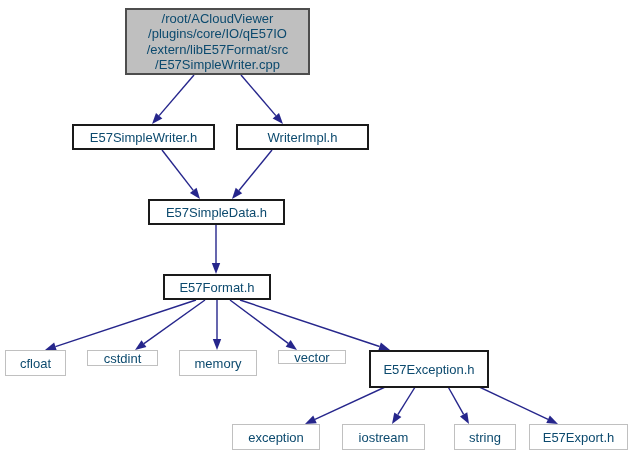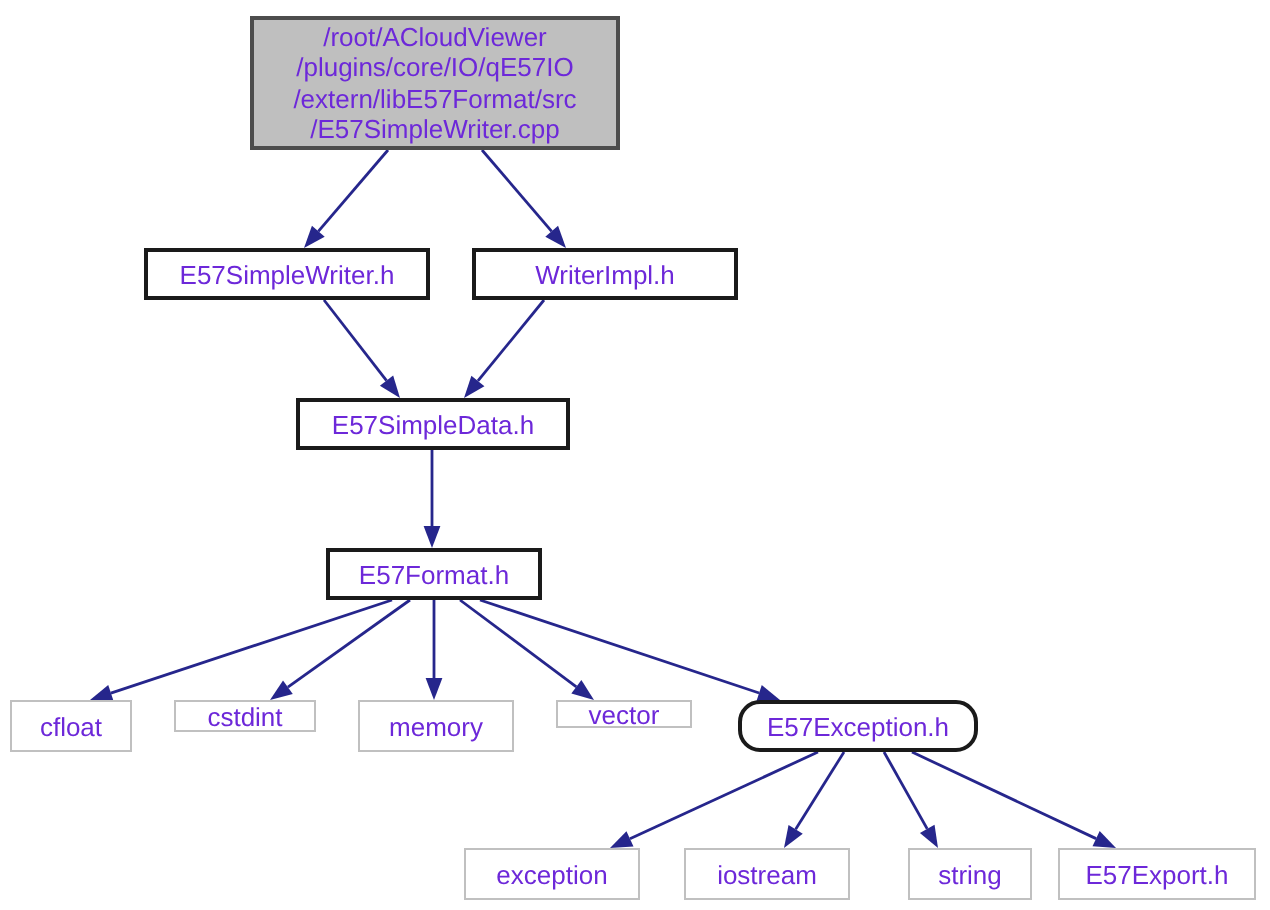--- a/index.html
+++ b/index.html
@@ -24,21 +24,21 @@
   }
   .graph-node {
     position: absolute;
     box-sizing: border-box;
     display: flex;
     align-items: center;
     justify-content: center;
     text-align: center;
     background: #ffffff;
     border: 1px solid #c0c0c0;
-    color: #6d28d9;
+    color: #0c4a6e;
     font-size: 13px;
     line-height: 15px;
     white-space: pre;
     z-index: 2;
   }
   .graph-node.style-project {
     border: 2px solid #1a1a1a;
   }
   .graph-node.style-root {
     border: 2px solid #4d4d4d;
@@ -115,19 +115,19 @@
 /extern/libE57Format/src
 /E57SimpleWriter.cpp</span></div>
       <div class="graph-node style-project" style="left: 72px; top: 124px; width: 143px; height: 26px;"><span>E57SimpleWriter.h</span></div>
       <div class="graph-node style-project" style="left: 236px; top: 124px; width: 133px; height: 26px;"><span>WriterImpl.h</span></div>
       <div class="graph-node style-project" style="left: 148px; top: 199px; width: 137px; height: 26px;"><span>E57SimpleData.h</span></div>
       <div class="graph-node style-project" style="left: 163px; top: 274px; width: 108px; height: 26px;"><span>E57Format.h</span></div>
       <div class="graph-node style-plain" style="left: 5px; top: 350px; width: 61px; height: 26px;"><span>cfloat</span></div>
       <div class="graph-node style-plain" style="left: 87px; top: 350px; width: 71px; height: 16px;"><span>cstdint</span></div>
       <div class="graph-node style-plain" style="left: 179px; top: 350px; width: 78px; height: 26px;"><span>memory</span></div>
       <div class="graph-node style-plain" style="left: 278px; top: 350px; width: 68px; height: 14px;"><span>vector</span></div>
-      <div class="graph-node style-project" style="left: 369px; top: 350px; width: 120px; height: 26px; border-radius: 11px;"><span>E57Exception.h</span></div>
+      <div class="graph-node style-project" style="left: 369px; top: 350px; width: 120px; height: 38px;"><span>E57Exception.h</span></div>
       <div class="graph-node style-plain" style="left: 232px; top: 424px; width: 88px; height: 26px;"><span>exception</span></div>
       <div class="graph-node style-plain" style="left: 342px; top: 424px; width: 83px; height: 26px; text-align: right;"><span>iostream</span></div>
       <div class="graph-node style-plain" style="left: 454px; top: 424px; width: 62px; height: 26px;"><span>string</span></div>
       <div class="graph-node style-plain" style="left: 529px; top: 424px; width: 99px; height: 26px;"><span>E57Export.h</span></div>
     </div>
 </div>
 
 </body></html>

